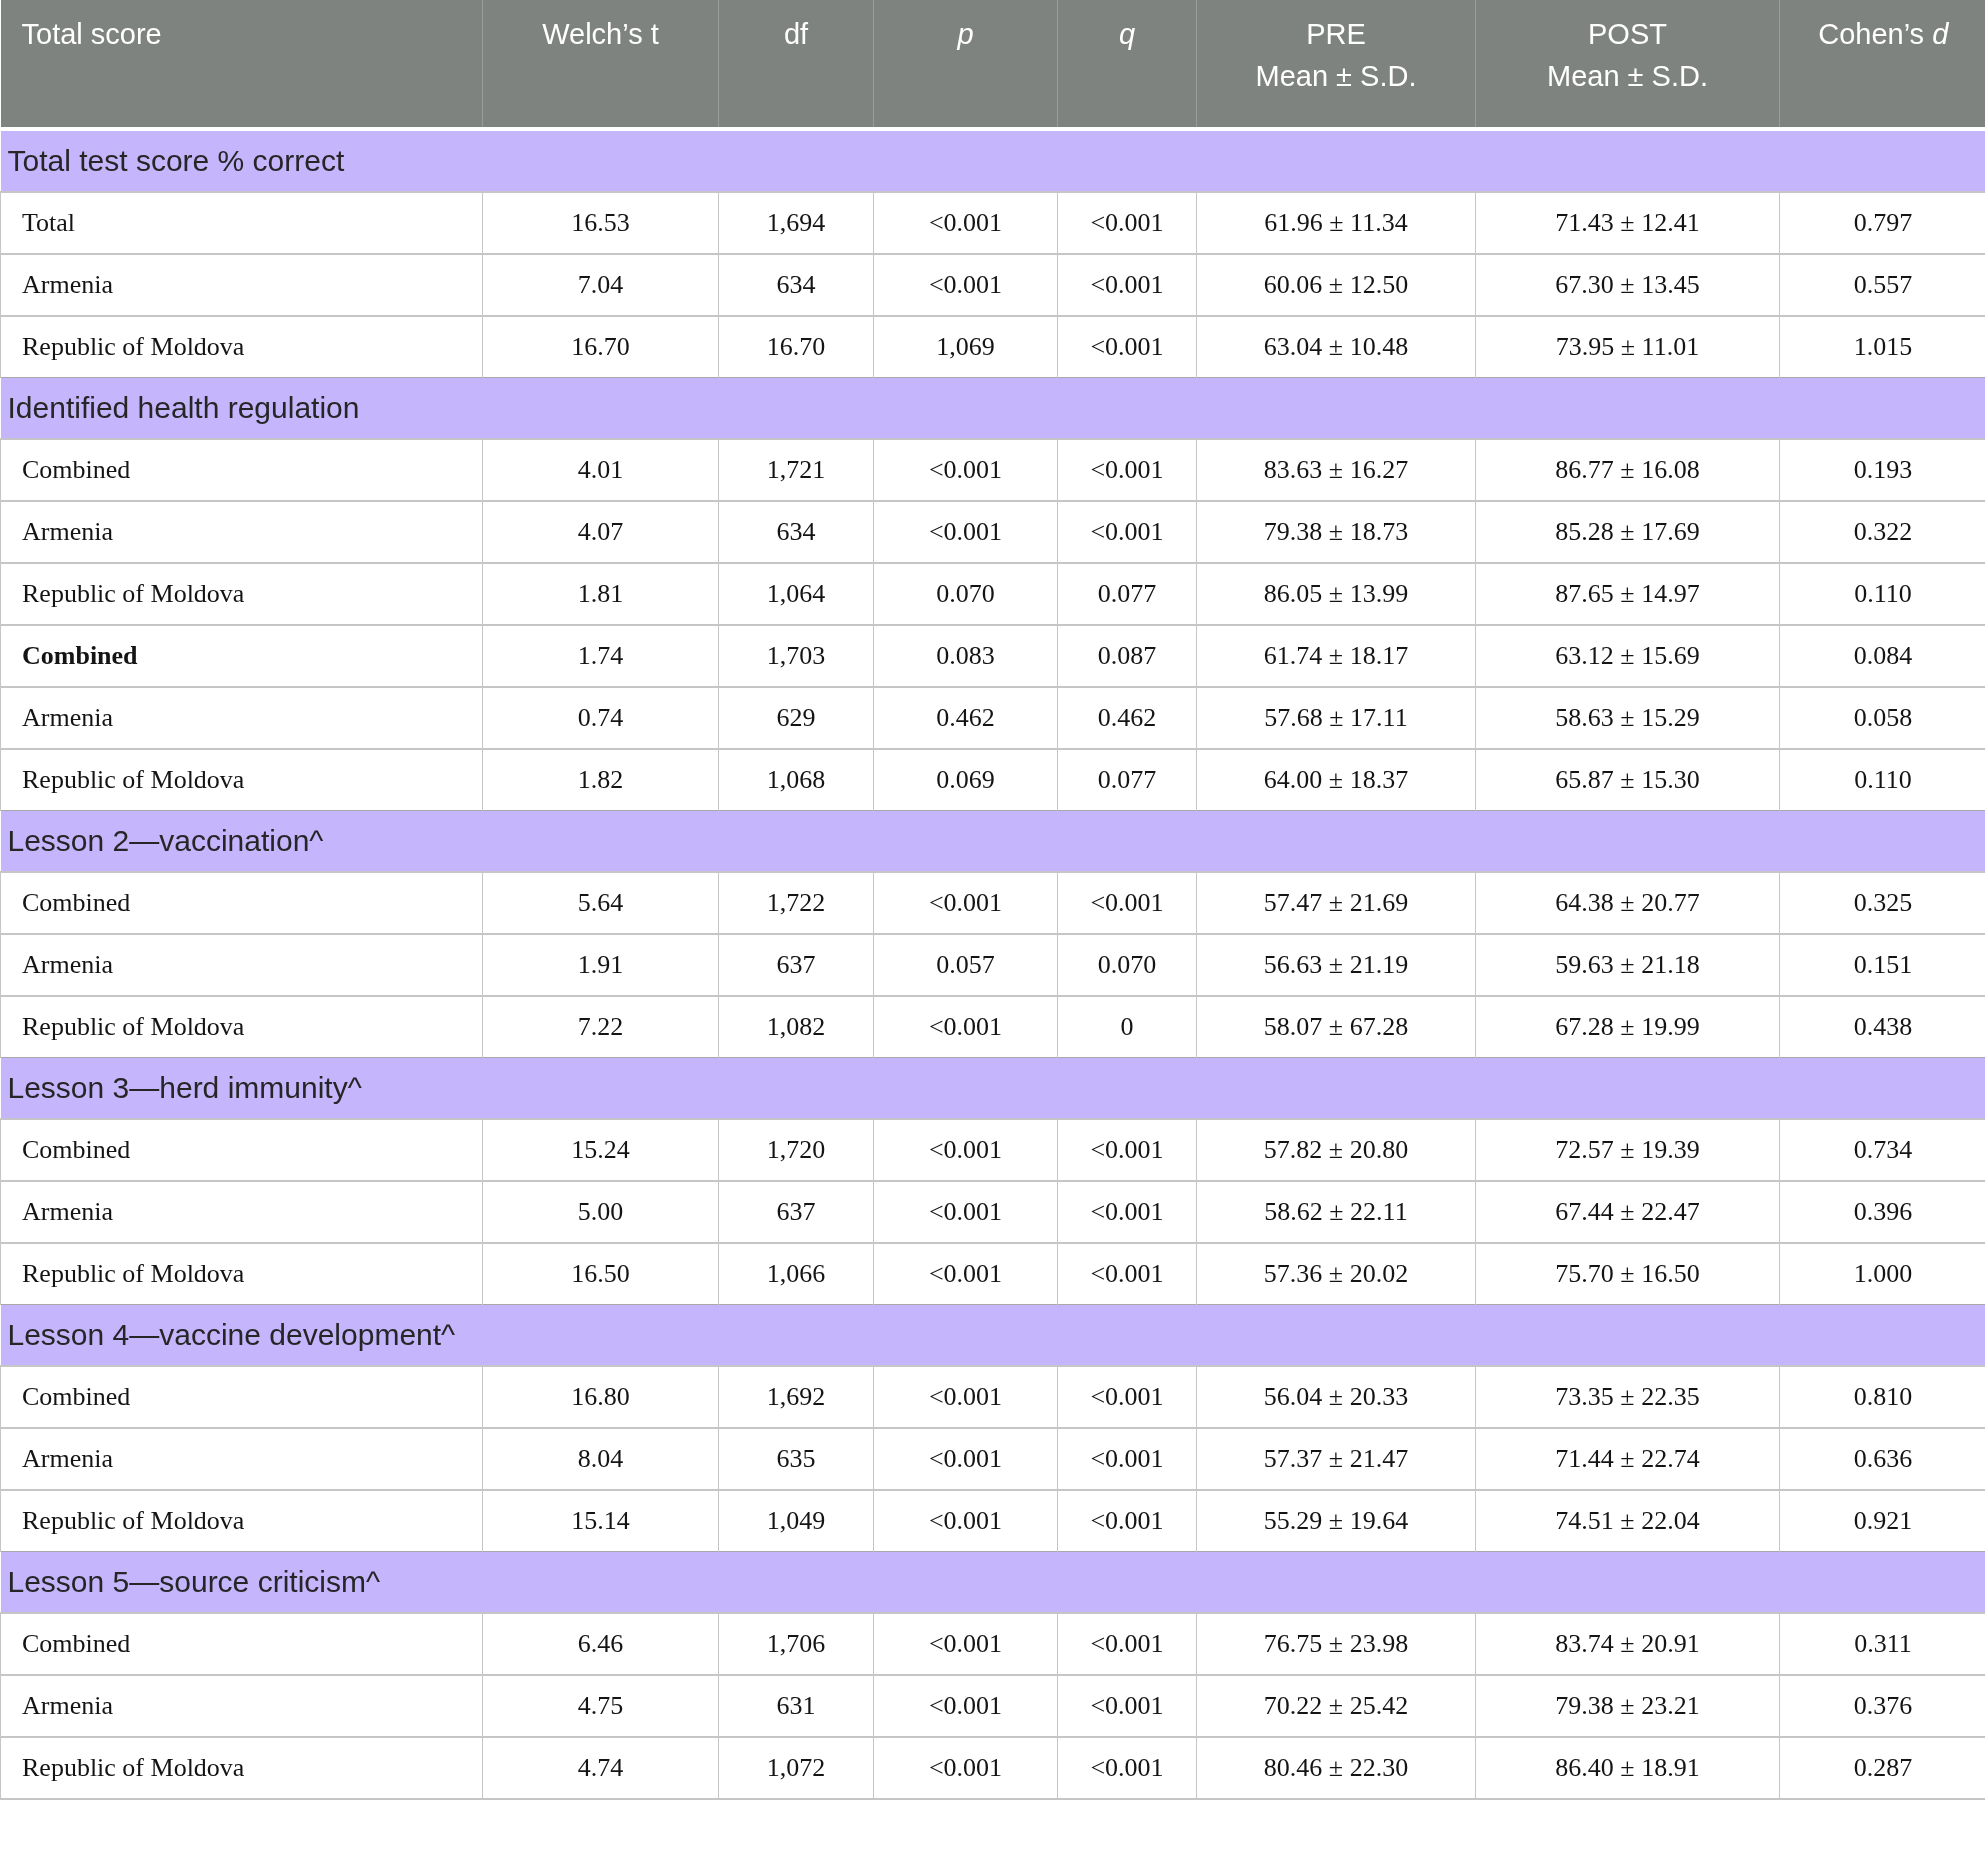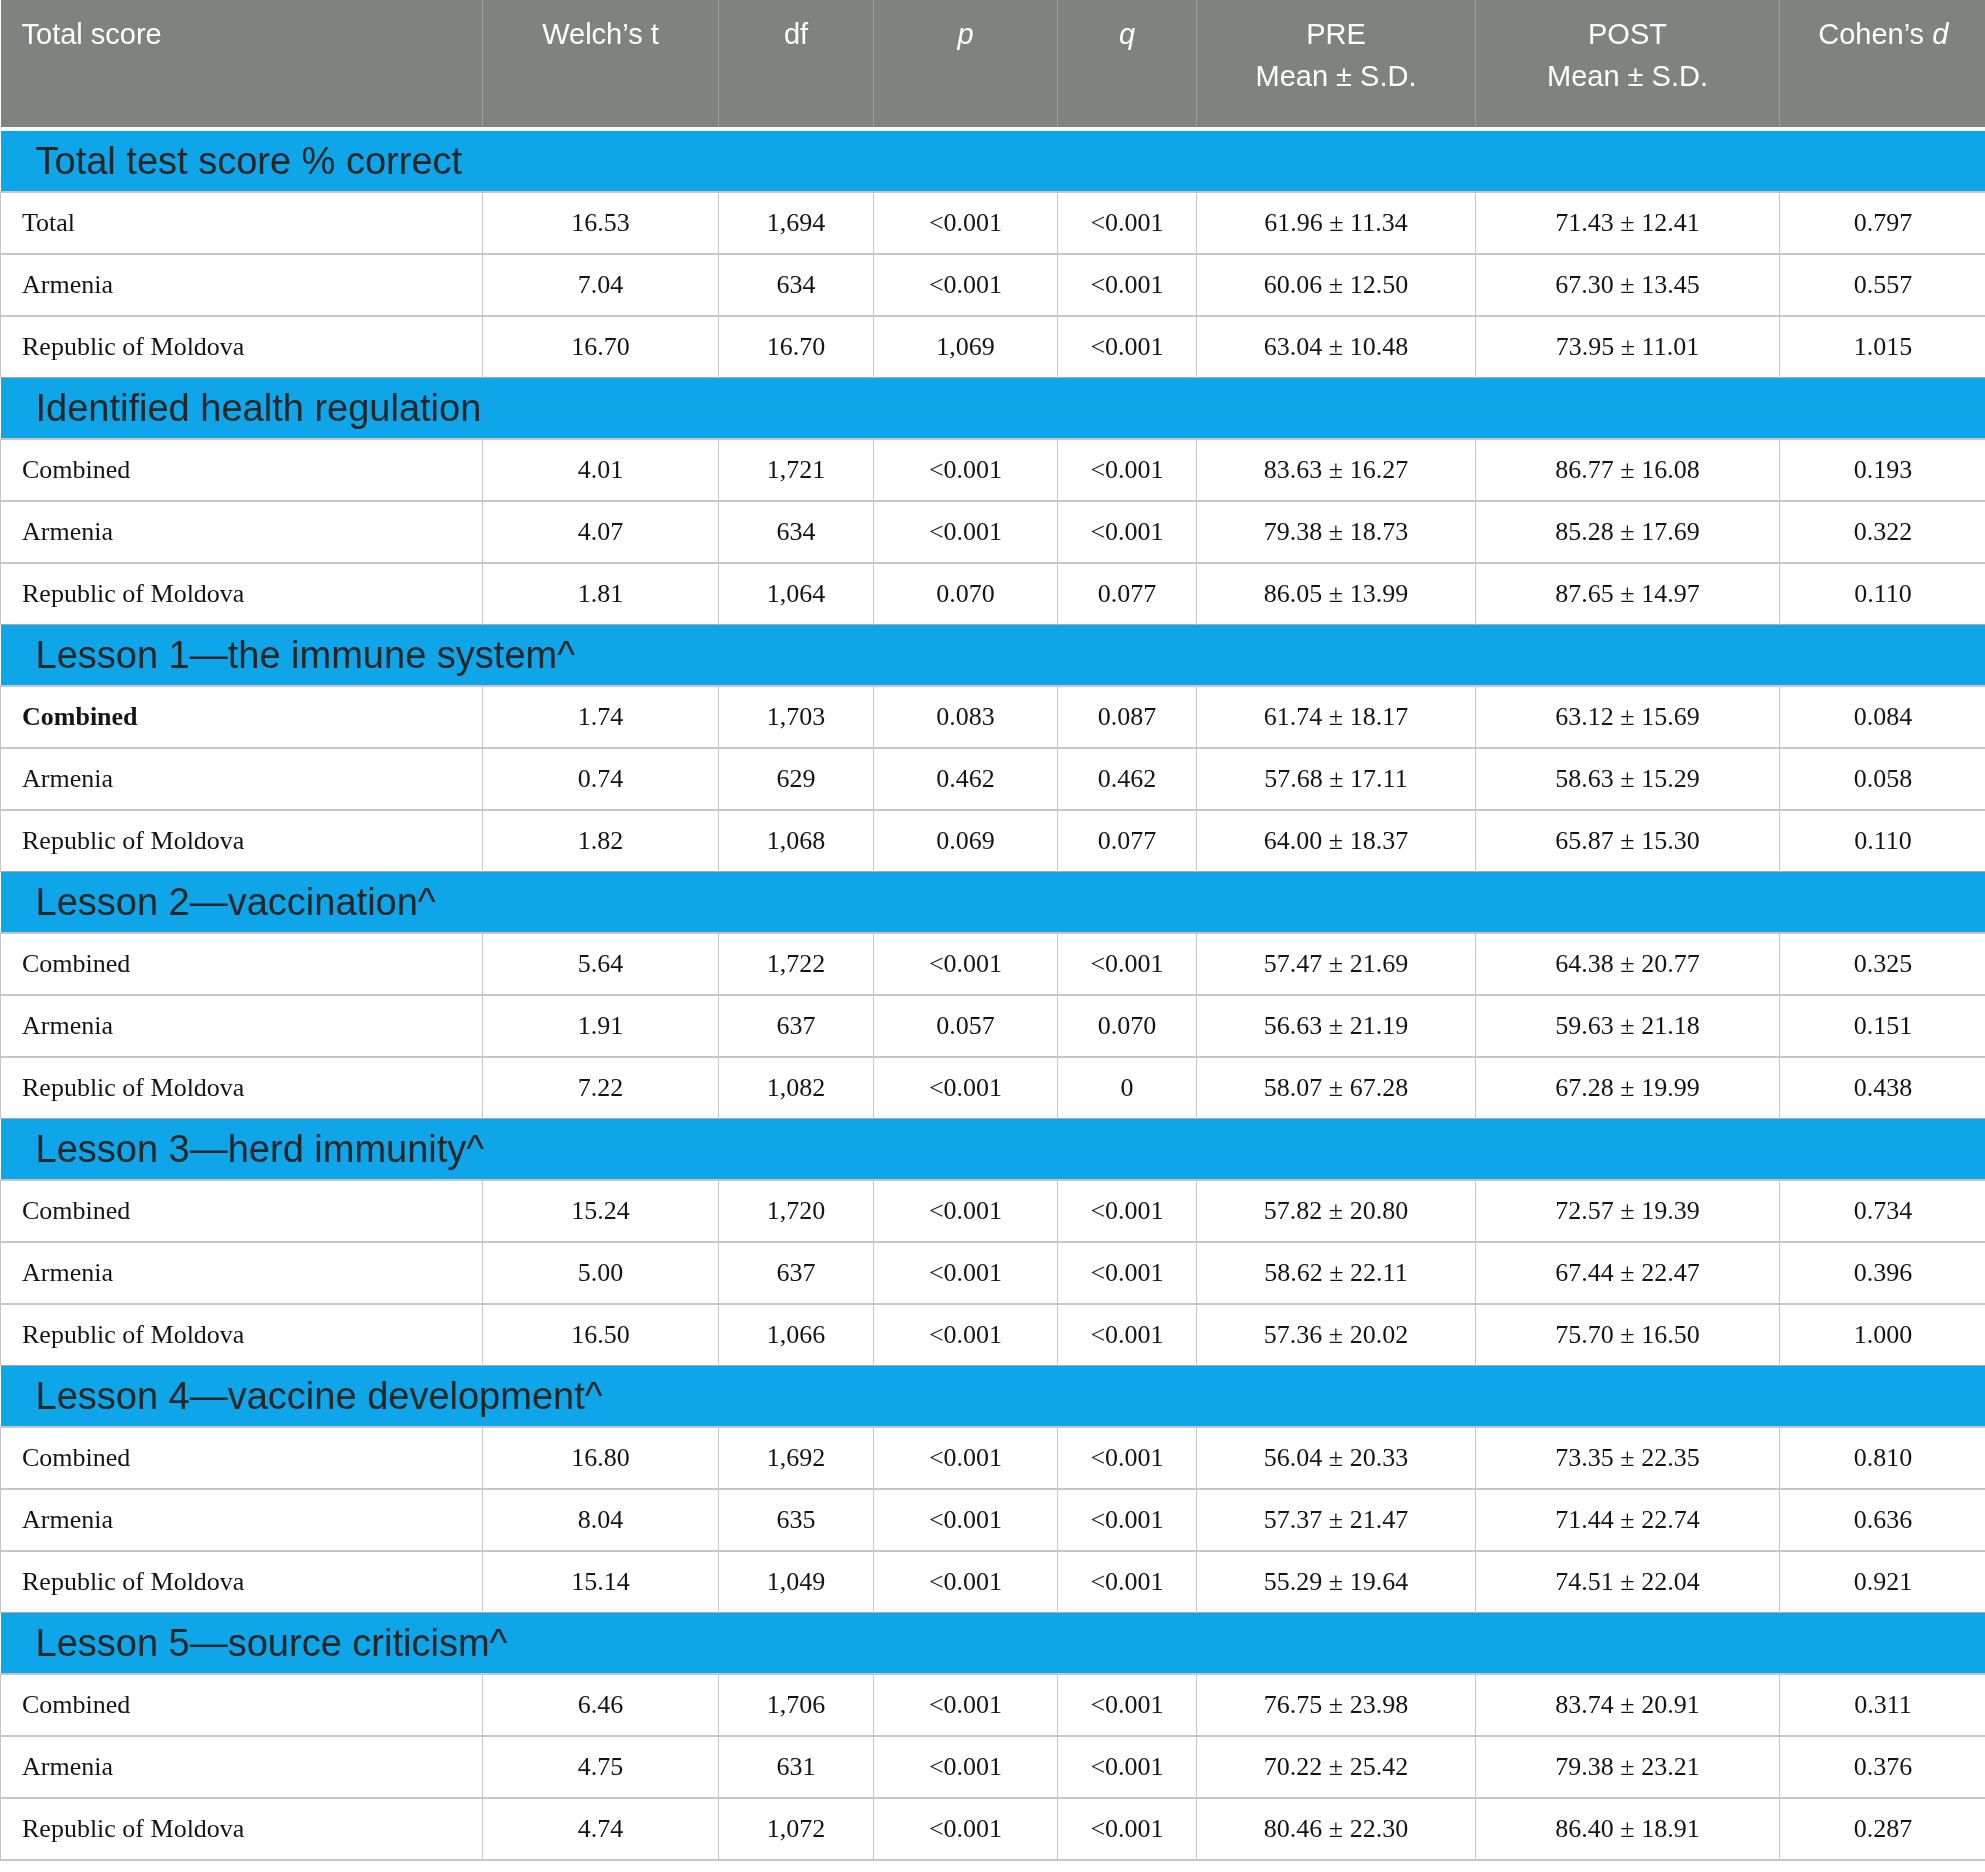--- a/index.html
+++ b/index.html
@@ -31,26 +31,26 @@
   }
   thead th:not(:last-child) { border-right: 1.9px solid #989d98; }
   thead th.first {
     text-align: left;
     padding-left: 21px;
   }
   .hdr-it { font-style: italic; }
   .hdr-sub { display: block; }
   
   td.section-cell {
-    background: #0ea5e9;
+    background: #c4b5fd;
     font-family: "Liberation Sans", sans-serif;
-    font-size: 38px;
+    font-size: 30px;
     color: #262626;
     height: 58px;
-    padding-left: 35px;
+    padding-left: 7px;
     border-top: 1.9px solid #a8a8a8;
     border-bottom: 1.9px solid #a8a8a8;
   }
   
   td.label-cell, td.value-cell {
     background: #ffffff;
     font-size: 26px;
     height: 58px;
     border-top: 2.9px solid #c6c6c9;
     vertical-align: middle;
@@ -162,23 +162,20 @@
           <td class="label-cell">Republic of Moldova</td>
           <td class="value-cell">1.81</td>
           <td class="value-cell">1,064</td>
           <td class="value-cell">0.070</td>
           <td class="value-cell">0.077</td>
           <td class="value-cell">86.05 ± 13.99</td>
           <td class="value-cell">87.65 ± 14.97</td>
           <td class="value-cell">0.110</td>
         </tr>
         <tr>
-          <td colspan="8" class="section-cell">Lesson 1—the immune system^</td>
-        </tr>
-        <tr>
           <td class="label-cell bold">Combined</td>
           <td class="value-cell">1.74</td>
           <td class="value-cell">1,703</td>
           <td class="value-cell">0.083</td>
           <td class="value-cell">0.087</td>
           <td class="value-cell">61.74 ± 18.17</td>
           <td class="value-cell">63.12 ± 15.69</td>
           <td class="value-cell">0.084</td>
         </tr>
         <tr>

